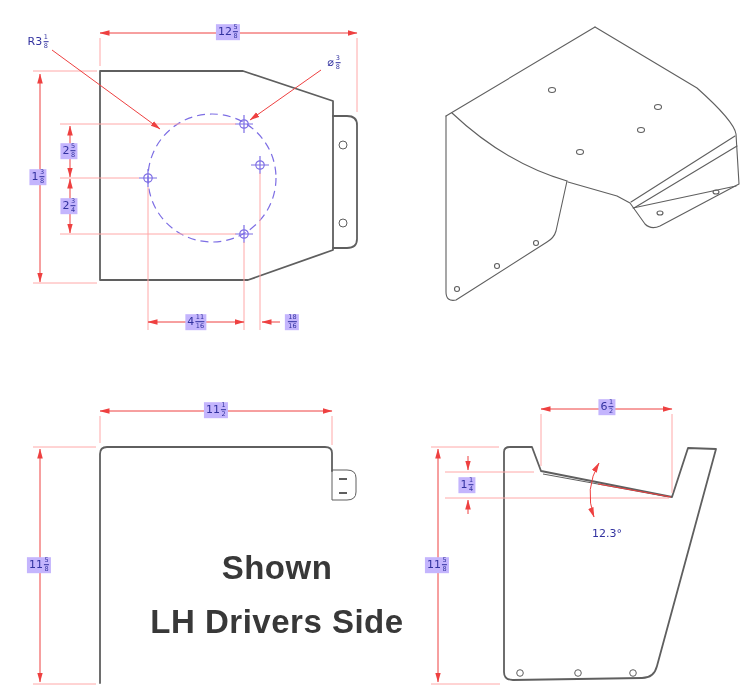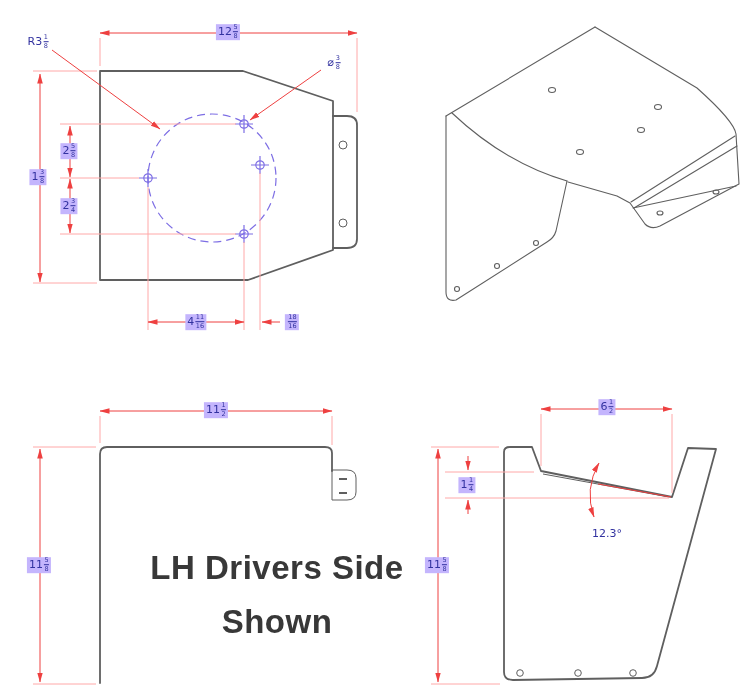--- a/index.html
+++ b/index.html
@@ -217,17 +217,17 @@
 </div>
 <div class="dimlabel" style="left:437px;top:565px">
   <span>11</span>
   <span class="frac">
     <span class="num">5</span>
     <span class="den">8</span>
   </span>
 </div>
 
 <div class="caption">
+  <div>Shown</div>
   <div>LH Drivers Side</div>
-  <div>Shown</div>
 </div>
 
 </div>
 
 </body></html>

